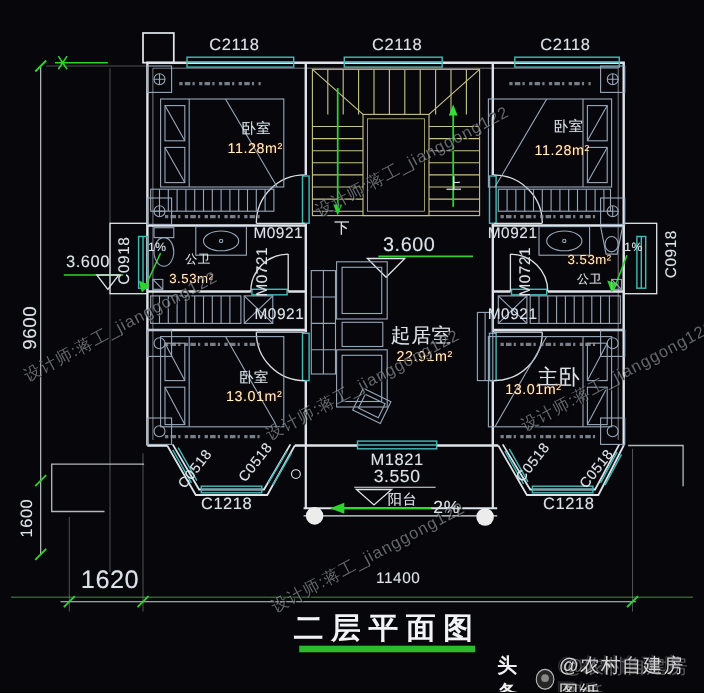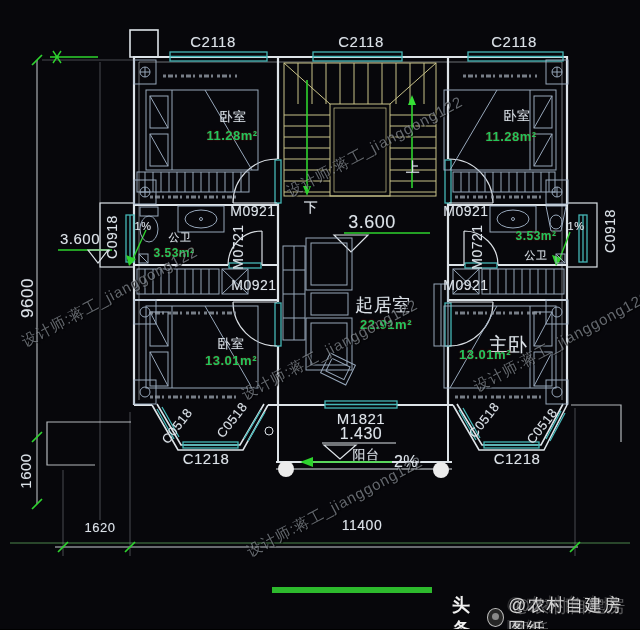--- a/index.html
+++ b/index.html
@@ -3,21 +3,21 @@
 <meta charset="utf-8">
 <style>
   html,body{margin:0;padding:0;background:#000;}
   .stage{position:relative;width:640px;height:629px;background:#07070b;overflow:hidden;
          font-family:"Liberation Sans",sans-serif;}
   svg{position:absolute;left:0;top:0;}
   .lbl{position:absolute;transform:translate(-50%,-50%);color:#dce2e8;white-space:nowrap;
        line-height:1;letter-spacing:.5px;text-shadow:0 0 1px rgba(230,240,255,.35);}
   .rot90{transform:translate(-50%,-50%) rotate(-90deg);}
   .rot52{transform:translate(-50%,-50%) rotate(-52deg);}
-  .red{color:#22c55e;text-shadow:0 0 2px rgba(140,20,10,.8);font-weight:700;}
+  .red{color:#fef9c3;text-shadow:0 0 2px rgba(140,20,10,.8);font-weight:400;}
   .wm{position:absolute;transform:translate(-50%,-50%) rotate(-28deg);color:rgba(156,163,171,.62);
       font-size:15px;white-space:nowrap;letter-spacing:1px;text-shadow:1px 1px 1px rgba(0,0,0,.9);}
   .title{position:absolute;transform:translate(-50%,-50%);color:#f1f3f5;font-size:27px;
          font-weight:bold;letter-spacing:7px;white-space:nowrap;}
   .underline{position:absolute;background:#2db92d;}
   .footer{position:absolute;display:flex;align-items:center;gap:4px;color:#d9d9d9;}
   .footer .plat{font-weight:bold;font-size:18px;color:#efefef;}
   .avatar{width:17px;height:17px;border-radius:50%;background:#262626;border:1.5px solid #bbb;
           position:relative;}
   .avatar::after{content:"";position:absolute;left:4px;top:4px;width:7px;height:7px;
@@ -229,21 +229,21 @@
 
   <div class="lbl" style="left:213px;top:41px;font-size:15px;">C2118</div>
   <div class="lbl" style="left:361px;top:41px;font-size:15px;">C2118</div>
   <div class="lbl" style="left:514px;top:41px;font-size:15px;">C2118</div>
 
   <div class="lbl rot90" style="left:112px;top:237px;font-size:14px;">C0918</div>
   <div class="lbl rot90" style="left:610px;top:231px;font-size:14px;">C0918</div>
 
   <div class="lbl" style="left:80px;top:238px;font-size:15px;">3.600</div>
   <div class="lbl" style="left:372px;top:222px;font-size:18px;">3.600</div>
-  <div class="lbl" style="left:361px;top:434px;font-size:16px;">1.430</div>
+  <div class="lbl" style="left:361px;top:434px;font-size:16px;">3.550</div>
 
   <div class="lbl" style="left:233px;top:116px;font-size:13px;">卧室</div>
   <div class="lbl red" style="left:232px;top:135px;font-size:13px;">11.28m²</div>
   <div class="lbl" style="left:517px;top:115px;font-size:13px;">卧室</div>
   <div class="lbl red" style="left:511px;top:136px;font-size:13px;">11.28m²</div>
 
   <div class="lbl" style="left:180px;top:237px;font-size:11px;">公卫</div>
   <div class="lbl red" style="left:174px;top:253px;font-size:12px;">3.53m²</div>
   <div class="lbl" style="left:143px;top:226px;font-size:11px;">1%</div>
   <div class="lbl red" style="left:536px;top:236px;font-size:12px;">3.53m²</div>
@@ -274,29 +274,30 @@
 
   <div class="lbl rot52" style="left:177px;top:426px;font-size:13px;">C0518</div>
   <div class="lbl rot52" style="left:232px;top:420px;font-size:13px;">C0518</div>
   <div class="lbl rot52" style="left:484px;top:420px;font-size:13px;">C0518</div>
   <div class="lbl rot52" style="left:542px;top:426px;font-size:13px;">C0518</div>
   <div class="lbl" style="left:206px;top:458px;font-size:15px;">C1218</div>
   <div class="lbl" style="left:517px;top:458px;font-size:15px;">C1218</div>
 
   <div class="lbl rot90" style="left:27px;top:298px;font-size:17px;">9600</div>
   <div class="lbl rot90" style="left:25px;top:471px;font-size:15px;">1600</div>
-  <div class="lbl" style="left:100px;top:527px;font-size:13px;">1620</div>
+  <div class="lbl" style="left:100px;top:527px;font-size:23px;">1620</div>
   <div class="lbl" style="left:362px;top:525px;font-size:14px;">11400</div>
 
   <div class="wm" style="left:110px;top:297px;">设计师:蒋工_jianggong122</div>
   <div class="wm" style="left:375px;top:147px;">设计师:蒋工_jianggong122</div>
   <div class="wm" style="left:330px;top:350px;">设计师:蒋工_jianggong122</div>
   <div class="wm" style="left:562px;top:342px;">设计师:蒋工_jianggong122</div>
   <div class="wm" style="left:335px;top:507px;">设计师:蒋工_jianggong122</div>
 
+  <div class="title" style="left:352px;top:571px;">二层平面图</div>
   <div class="underline" style="left:272px;top:587px;width:160px;height:6px;"></div>
 
   <div class="footer" style="left:452px;top:593px;">
     <span class="plat">头条</span>
     <span class="avatar"></span>
     <span class="acct">@农村自建房图纸</span>
   </div>
 
 </div>
 

